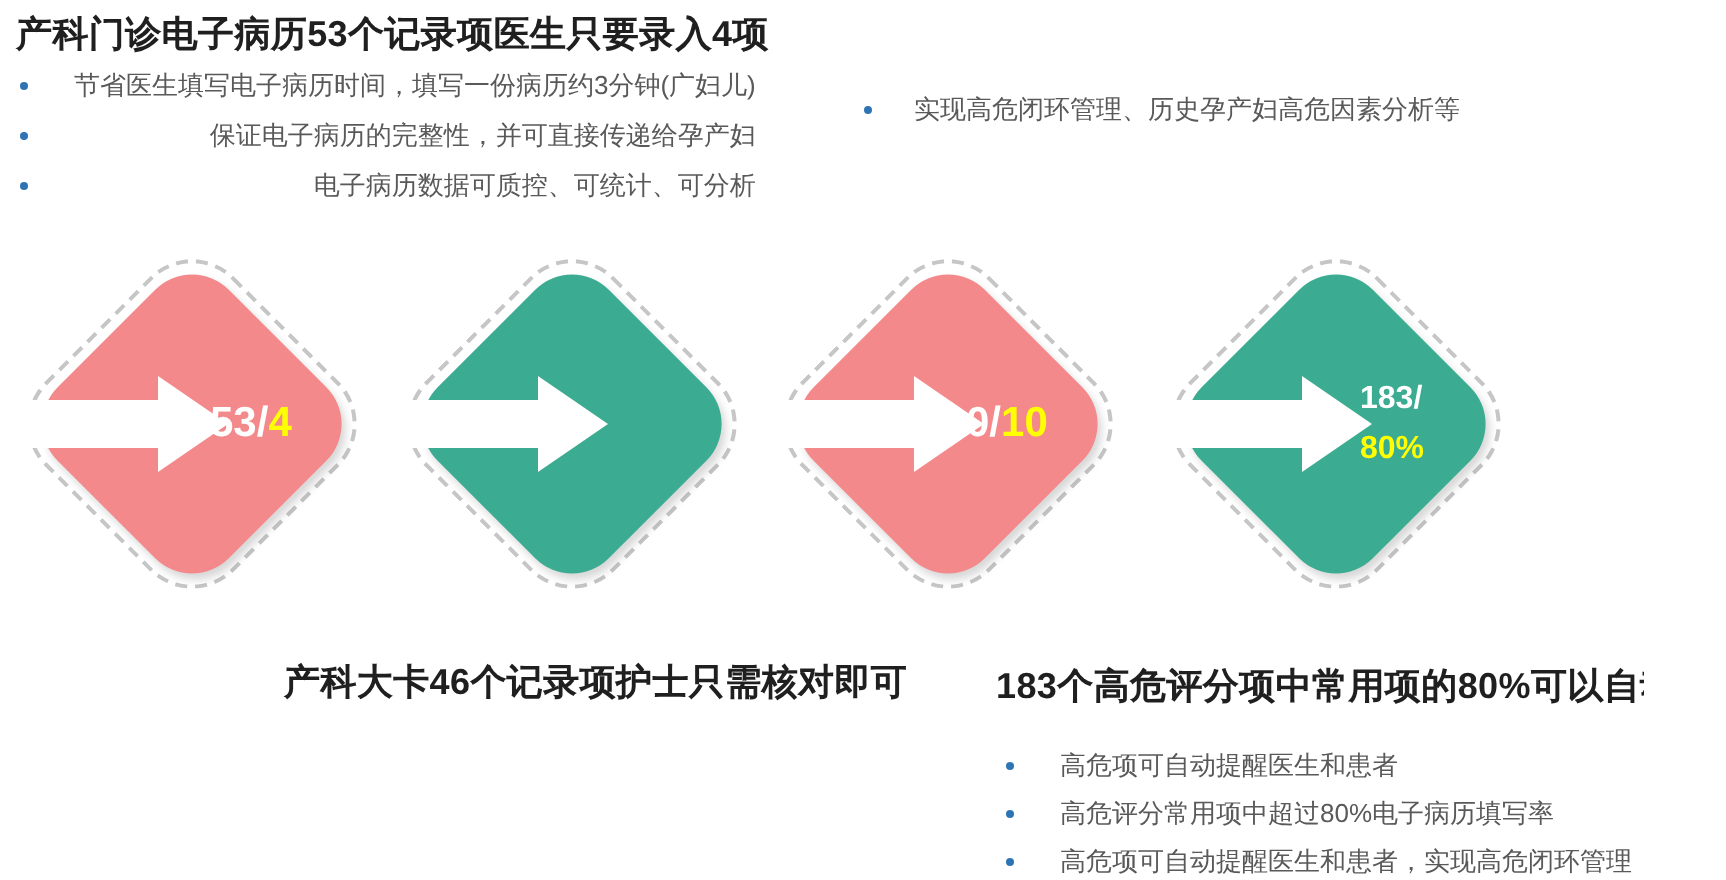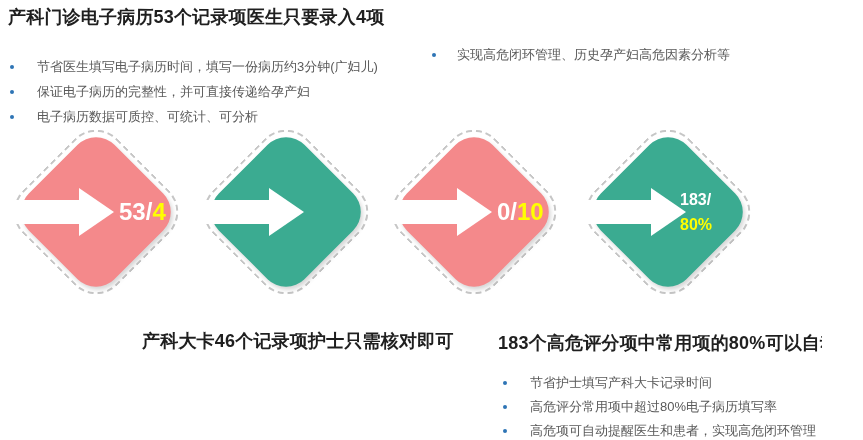--- a/index.html
+++ b/index.html
@@ -42,34 +42,34 @@
     display:flex; align-items:center; z-index:3;
   }
   .arrow .shaft { width:67px; height:24px; background:#ffffff; }
   .arrow .head {
     width:0; height:0;
     border-left:35px solid #ffffff;
     border-top:24px solid transparent;
     border-bottom:24px solid transparent;
   }
   .value {
-    position:absolute; left:118px; top:50%; transform:translateY(-50%); z-index:4;
-    font-weight:bold; font-size:24px; color:#ffffff; white-space:nowrap;
+    position:absolute; left:104px; top:50%; transform:translateY(-50%); z-index:4;
+    font-weight:bold; font-size:21px; color:#ffffff; white-space:nowrap;
   }
   .value .yellow { color:#ffff00; }
   .value.stacked { left:107px; font-size:16px; line-height:25px; }
   .value.stacked span { display:block; }
 </style>
 </head>
 <body>
 
 <div class="slide">
 
   <h2 class="heading" style="left:8px; top:5px;">产科门诊电子病历53个记录项医生只要录入4项</h2>
-  <ul class="bullets lh25 pad29" style="left:8px; top:54px;">
+  <ul class="bullets lh25 pad29" style="left:8px; top:30px;text-align:right;">
     <li>节省医生填写电子病历时间，填写一份病历约3分钟(广妇儿)</li>
     <li>保证电子病历的完整性，并可直接传递给孕产妇</li>
     <li>电子病历数据可质控、可统计、可分析</li>
   </ul>
 
   <ul class="bullets lh25 pad27" style="left:430px; top:42px;">
     <li>实现高危闭环管理、历史孕产妇高危因素分析等</li>
   </ul>
 
   <div class="module" style="left:1px;">
@@ -119,18 +119,18 @@
     <div class="value stacked">
         <span>183/</span>
         <span class="yellow">80%</span>
       </div>
   </div>
 
   <h2 class="heading" style="left:142px; top:329px;">产科大卡46个记录项护士只需核对即可</h2>
 
   <h2 class="heading" style="left:498px; top:331px;">183个高危评分项中常用项的80%可以自动计算</h2>
   <ul class="bullets lh24 pad29" style="left:501px; top:371px;">
-    <li>节省护士填写产科大卡记录时间</li>
+    <li>高危项可自动提醒医生和患者</li>
     <li>高危评分常用项中超过80%电子病历填写率</li>
     <li>高危项可自动提醒医生和患者，实现高危闭环管理</li>
   </ul>
 
 </div>
 
 </body></html>

